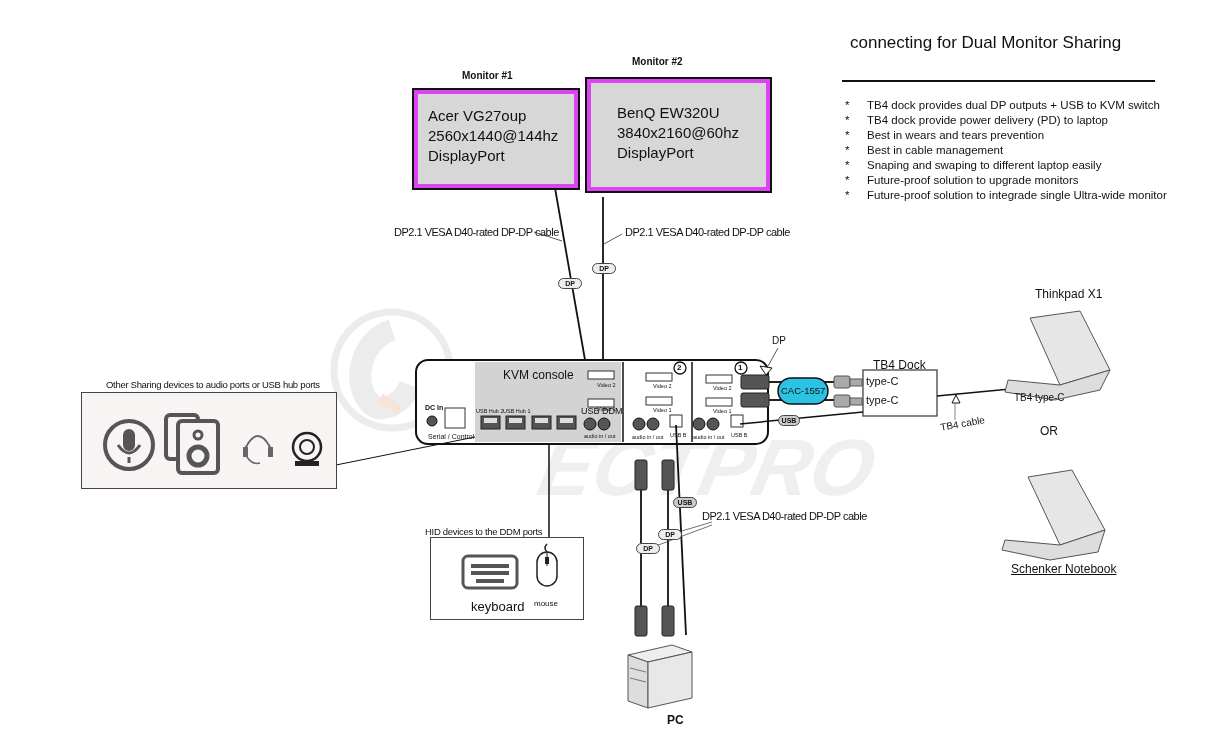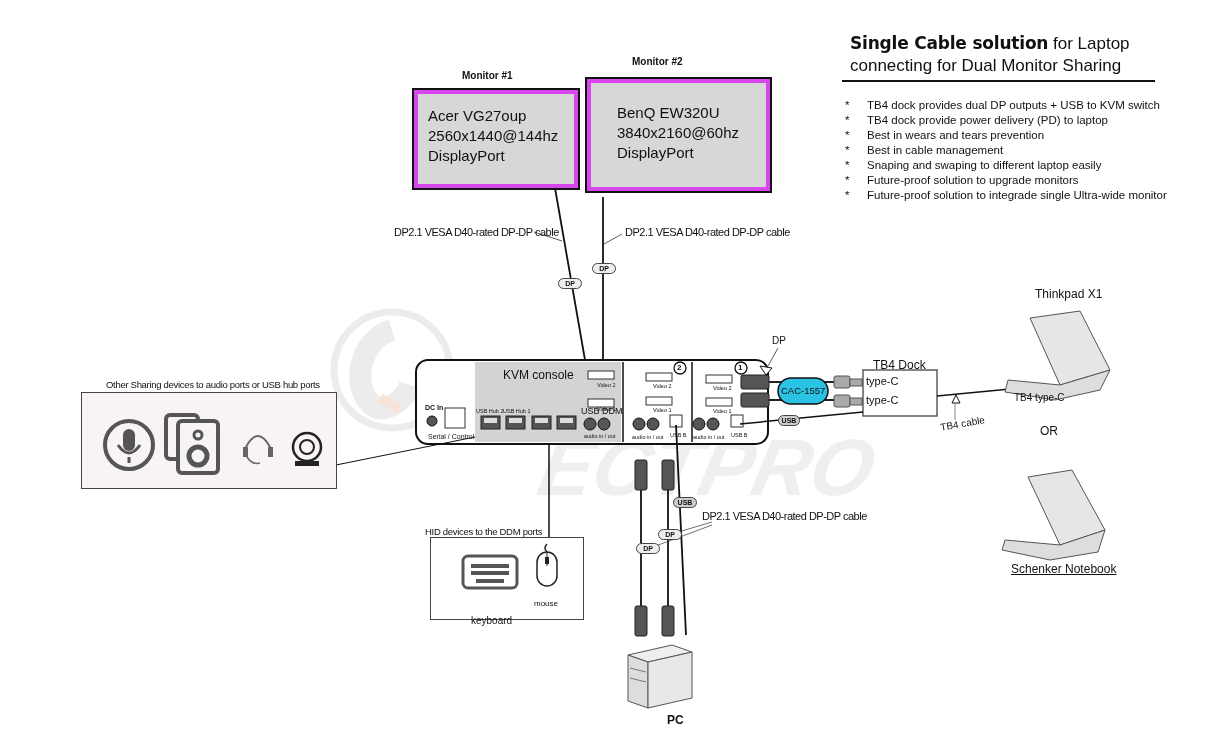--- a/index.html
+++ b/index.html
@@ -26,21 +26,20 @@
 <body>
 
 <svg class="layer" width="1213" height="754">
   <circle cx="392" cy="370" r="58" fill="none" stroke="#ececec" stroke-width="7"></circle>
   <path d="M392 330 C360 340 350 385 372 405 C385 415 405 400 410 385" fill="none" stroke="#ececec" stroke-width="22"></path>
   <path d="M380 398 L400 410" stroke="#f6e4d8" stroke-width="10"></path>
   <text x="640" y="495" font-family="Liberation Sans, sans-serif" font-style="italic" font-weight="bold" font-size="80" fill="#efefef" transform="skewX(-12)">ECTPRO</text>
 </svg>
 
 <div class="abs title-box">
-  <div class="title-line"><span class="title-bold">Single Cable solution</span><span> for Laptop</span></div>
   <div class="title-line">connecting for Dual Monitor Sharing</div>
 </div>
 <div class="title-rule"></div>
 
 <div class="abs bullets">
   <div class="b">
       <span class="star">*</span>
       <span>TB4 dock provides dual DP outputs + USB to KVM switch</span>
     </div>
   <div class="b">
@@ -264,17 +263,17 @@
       <rect x="40" y="33" width="38" height="4" fill="#555"></rect>
       <rect x="45" y="41" width="28" height="4" fill="#555"></rect>
     </g>
     <g>
       <path d="M116 6 Q112 10 116 14" fill="none" stroke="#222" stroke-width="1.5"></path>
       <rect x="106" y="14" width="20" height="34" rx="10" fill="#fff" stroke="#222" stroke-width="1.5"></rect>
       <line x1="116" y1="14" x2="116" y2="28" stroke="#222"></line>
       <rect x="114" y="19" width="4" height="7" fill="#222"></rect>
     </g>
   </svg>
-  <div class="abs" style="left:40px;top:77px;font-size:10px;">keyboard</div>
+  <div class="abs" style="left:40px;top:61px;font-size:13px;">keyboard</div>
   <div class="abs" style="left:103px;top:61px;font-size:8px;">mouse</div>
 </div>
 
 <div class="abs" style="left:667px;top:713px;font-size:12px;font-weight:bold;">PC</div>
 
 </body></html>

